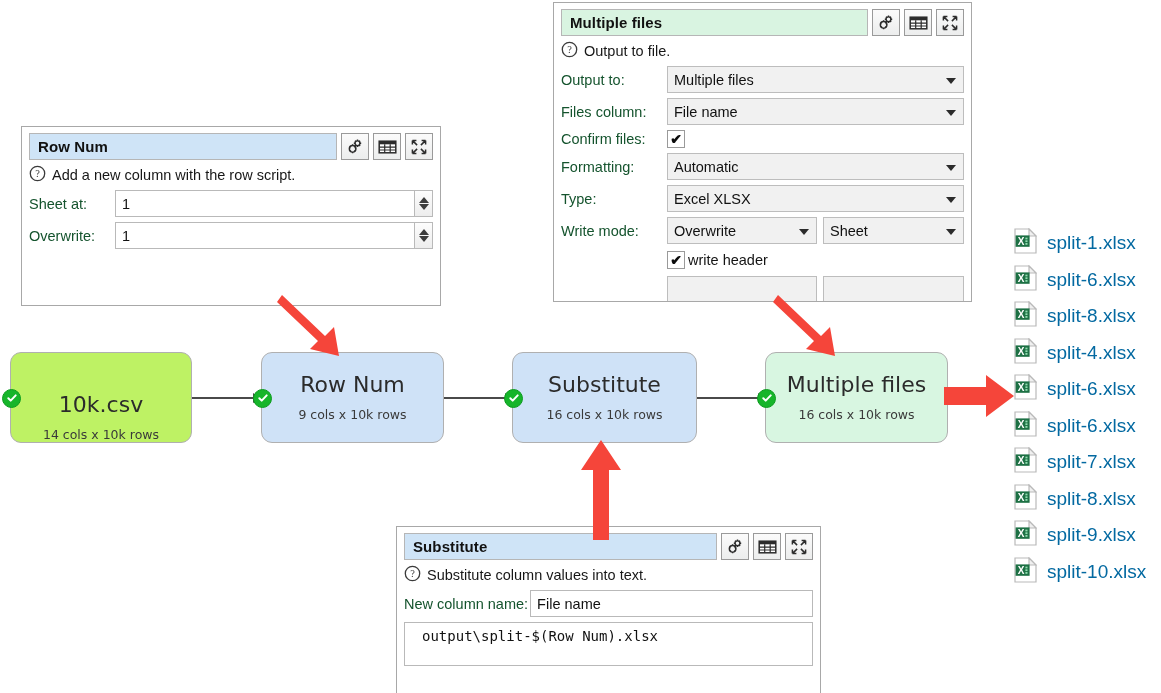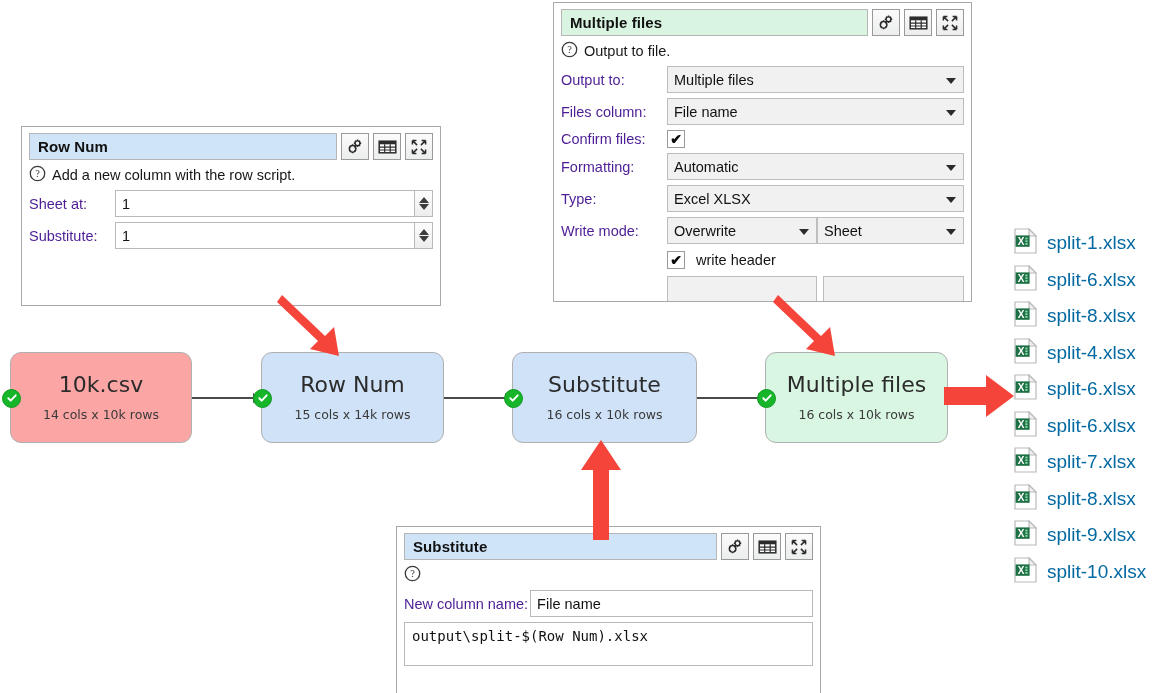--- a/index.html
+++ b/index.html
@@ -58,21 +58,21 @@
   }
   .q-ico{flex:0 0 auto;}
 
   .formrow{
     display:flex;align-items:center;
     margin-top:5px;
     font-size:14.5px;
   }
   .flabel{
     flex:0 0 auto;
-    color:#4c1d95;
+    color:#14532d;
     white-space:nowrap;
   }
   .field{
     box-sizing:border-box;
     border:1px solid #b9b9b9;
     background:#ffffff;
     height:27px;
     display:flex;align-items:center;
     padding:0 6px;
     font-size:14.5px;
@@ -119,34 +119,34 @@
     font-size:14px;font-weight:bold;color:#0b0b0b;
     line-height:1;
     flex:0 0 auto;
   }
 
   .script-field{
     box-sizing:border-box;
     border:1px solid #b9b9b9;background:#fff;
     font-family:"DejaVu Sans Mono", monospace;
     font-size:14px;
-    padding:5px 7px;
+    padding:5px 17px;
     color:#111;
   }
 
   
   .node{
     position:absolute;
     box-sizing:border-box;
     border-radius:11px;
     border:1px solid #b0b0b0;
     display:flex;flex-direction:column;
     align-items:center;justify-content:center;
   }
-  .node-pink{background:#fca5a5;}
+  .node-pink{background:#bef264;justify-content:flex-end;}
   .node-blue{background:#cfe2f7;}
   .node-green{background:#d8f6e1;}
   .node-title{
     font-size:22px;color:#2b2b2b;
     font-family:"DejaVu Sans", sans-serif;
     line-height:1.05;
   }
   .node-sub{
     font-size:12.5px;color:#3a3a3a;
     margin-top:11px;
@@ -241,21 +241,21 @@
       <span class="spinwrap">
         <span class="field">1</span>
         <span class="spin">
             <i class="up"></i>
             <i class="dn"></i>
           </span>
       </span>
     </div>
 
     <div class="formrow">
-      <span class="flabel" style="width:86px">Substitute:</span>
+      <span class="flabel" style="width:86px">Overwrite:</span>
       <span class="spinwrap">
         <span class="field">1</span>
         <span class="spin">
             <i class="up"></i>
             <i class="dn"></i>
           </span>
       </span>
     </div>
 
   </div>
@@ -340,34 +340,34 @@
     <div class="formrow">
       <span class="flabel" style="width:106px">Type:</span>
       <span class="field grey combo">
         <span>Excel XLSX</span>
         <i class="carat"></i>
       </span>
     </div>
 
     <div class="formrow">
       <span class="flabel" style="width:106px">Write mode:</span>
-      <span class="field grey combo" style="flex:0 0 150px;">
+      <span class="field grey combo" style="flex:0 0 150px;margin-right:6px">
         <span>Overwrite</span>
         <i class="carat"></i>
       </span>
       <span class="field grey combo">
         <span>Sheet</span>
         <i class="carat"></i>
       </span>
     </div>
 
     <div class="formrow" style="margin-top:7px;">
       <span style="width:106px;flex:0 0 106px"></span>
       <span class="cbox">✔</span>
-      <span style="margin-left:11px">write header</span>
+      <span style="margin-left:3px">write header</span>
     </div>
 
     <div class="formrow" style="margin-top:7px;">
       <span style="width:106px;flex:0 0 106px"></span>
       <span class="field grey" style="flex:0 0 150px;margin-right:6px"></span>
       <span class="field grey"></span>
     </div>
   </div>
 </div>
 
@@ -408,20 +408,21 @@
       </div>
     </div>
 
     <div class="helprow">
       <span class="q-ico">
         <svg width="17" height="17" viewBox="0 0 17 17">
           <circle cx="8.5" cy="8.5" r="7.2" fill="none" stroke="#3a3a3a" stroke-width="1.3"></circle>
           <text x="8.5" y="12.4" font-size="10.5" text-anchor="middle" fill="#3a3a3a" font-family="Liberation Serif, serif">?</text>
         </svg>
       </span>
+      <span>Substitute column values into text.</span>
     </div>
 
     <div class="formrow">
       <span class="flabel" style="margin-right:2px">New column name:</span>
       <span class="field">File name</span>
     </div>
 
 
     <div class="script-field" style="margin-top:5px;height:44px;">output\split-$(Row Num).xlsx</div>
   </div>
@@ -446,21 +447,21 @@
   <span class="node-sub">14 cols x 10k rows</span>
 </div>
 
 <div class="node node-blue" style="left:261px;top:352px;width:183px;height:91px;">
   <span class="badge">
     <svg width="12" height="12" viewBox="0 0 12 12">
       <path d="M2.3 6.2 4.7 8.6 9.7 3.4" fill="none" stroke="#ffffff" stroke-width="2" stroke-linecap="round" stroke-linejoin="round"></path>
     </svg>
   </span>
   <span class="node-title">Row Num</span>
-  <span class="node-sub">15 cols x 14k rows</span>
+  <span class="node-sub">9 cols x 10k rows</span>
 </div>
 
 <div class="node node-blue" style="left:512px;top:352px;width:185px;height:91px;">
   <span class="badge">
     <svg width="12" height="12" viewBox="0 0 12 12">
       <path d="M2.3 6.2 4.7 8.6 9.7 3.4" fill="none" stroke="#ffffff" stroke-width="2" stroke-linecap="round" stroke-linejoin="round"></path>
     </svg>
   </span>
   <span class="node-title">Substitute</span>
   <span class="node-sub">16 cols x 10k rows</span>

